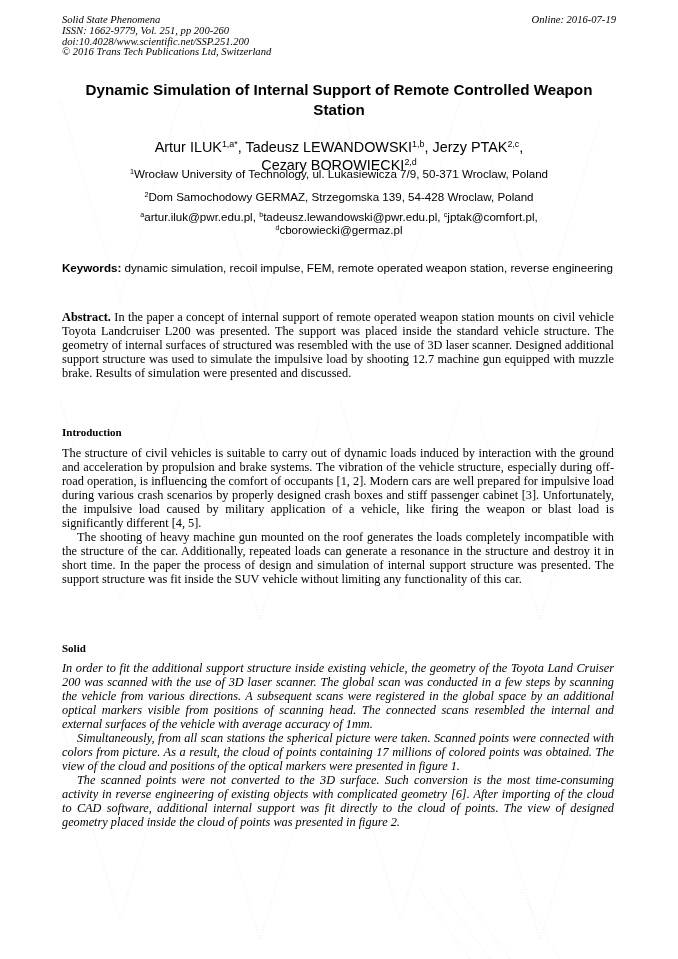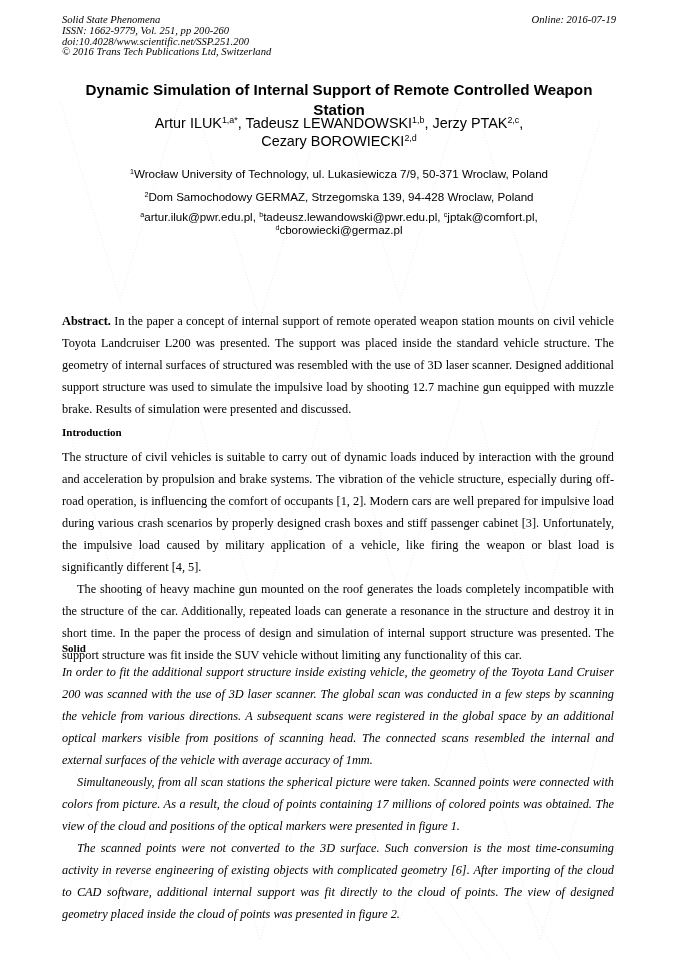--- a/index.html
+++ b/index.html
@@ -18,40 +18,40 @@
     }
     .hdr-right {
       position: absolute; right: 62px; top: 15px;
       font-family: "Liberation Serif", serif; font-style: italic; font-size: 10.6px; line-height: 10.8px;
     }
     .title {
       position: absolute; left: 62px; width: 554px; top: 80px; text-align: center;
       font-family: "Liberation Sans", sans-serif; font-weight: bold; font-size: 15.2px; line-height: 19.5px;
     }
     .authors {
-      position: absolute; left: 62px; width: 554px; top: 114px; text-align: center;
+      position: absolute; left: 62px; width: 554px; top: 138px; text-align: center;
       font-family: "Liberation Sans", sans-serif; font-size: 14.4px; line-height: 18px;
     }
     .authors sup, .aff sup, .emails sup { font-size: 0.62em; vertical-align: 0.55em; line-height: 0; }
     .aff {
       position: absolute; left: 62px; width: 554px; text-align: center;
       font-family: "Liberation Sans", sans-serif; font-size: 11.6px; line-height: 14px;
     }
     .emails {
       position: absolute; left: 62px; width: 554px; top: 210px; text-align: center;
       font-family: "Liberation Sans", sans-serif; font-size: 11.6px; line-height: 13.2px;
     }
     .keywords {
       position: absolute; left: 62px; width: 552px; top: 261px; text-align: justify;
       font-family: "Liberation Sans", sans-serif; font-size: 11.6px; line-height: 14px;
     }
     .keywords b { font-weight: bold; }
     .body-text {
       position: absolute; left: 62px; width: 552px;
-      font-family: "Liberation Serif", serif; font-size: 12.3px; line-height: 22px; text-align: justify;
+      font-family: "Liberation Serif", serif; font-size: 12.3px; line-height: 14px; text-align: justify;
     }
     .body-text p { margin: 0; text-indent: 15px; }
     .body-text p.first { text-indent: 0; }
     .body-text b { font-weight: bold; }
     .section-head {
       position: absolute; left: 62px;
       font-family: "Liberation Serif", serif; font-weight: bold; font-size: 11px; line-height: 15px;
     }
   </style>
 </head>
@@ -80,28 +80,31 @@
 
   <div class="authors">
     <span>Artur ILUK</span><sup>1,a*</sup>, <span>Tadeusz LEWANDOWSKI</span><sup>1,b</sup>, <span>Jerzy PTAK</span><sup>2,c</sup>,<br>
     <span>Cezary BOROWIECKI</span><sup>2,d</sup>
   </div>
 
   <div class="aff" style="top:167px;">
     <sup>1</sup><span>Wrocław University of Technology, ul. Lukasiewicza 7/9, 50-371 Wroclaw,  Poland</span>
   </div>
   <div class="aff" style="top:190px;">
-    <sup>2</sup><span>Dom Samochodowy GERMAZ, Strzegomska 139, 94-428 Wroclaw, Poland</span>
+    <sup>2</sup><span>Dom Samochodowy GERMAZ, Strzegomska 139, 54-428 Wroclaw, Poland</span>
   </div>
 
   <div class="emails">
     <sup>a</sup><span>artur.iluk@pwr.edu.pl</span>, <sup>b</sup><span>tadeusz.lewandowski@pwr.edu.pl</span>, <sup>c</sup><span>jptak@comfort.pl</span>,<br>
     <sup>d</sup><span>cborowiecki@germaz.pl</span>
   </div>
 
+  <div class="keywords">
+    <b>Keywords:</b><span> dynamic simulation, recoil impulse, FEM, remote operated weapon station, reverse engineering</span>
+  </div>
 
   <div class="body-text" style="top:310px;">
     <p class="first"><b>Abstract.</b><span> In the paper a concept of internal support of remote operated weapon station mounts on civil vehicle Toyota Landcruiser L200 was presented. The support was placed inside the standard vehicle structure. The geometry of internal surfaces of structured was resembled with the use of 3D laser scanner. Designed additional support structure was used to simulate the impulsive load by shooting 12.7 machine gun equipped with muzzle brake. Results of simulation were presented and discussed.</span></p>
   </div>
 
   <div class="section-head" style="top:425px;">Introduction</div>
   <div class="body-text" style="top:446px;">
     <p class="first">The structure of civil vehicles is suitable to carry out of dynamic loads induced by interaction with the ground and acceleration by propulsion and brake systems. The vibration of the vehicle structure, especially during off-road operation, is influencing the comfort of occupants [1, 2]. Modern cars are well prepared for impulsive load during various crash scenarios by properly designed crash boxes and stiff passenger cabinet [3]. Unfortunately, the impulsive load caused by military application of a vehicle, like firing the weapon or blast load is significantly different [4, 5].</p>
     <p>The shooting of heavy machine gun mounted on the roof generates the loads completely incompatible with the structure of the car. Additionally, repeated loads can generate a resonance in the structure and destroy it in short time. In the paper the process of design and simulation of internal support structure was presented. The support structure was fit inside the SUV vehicle without limiting any functionality of this car.</p>
   </div>

